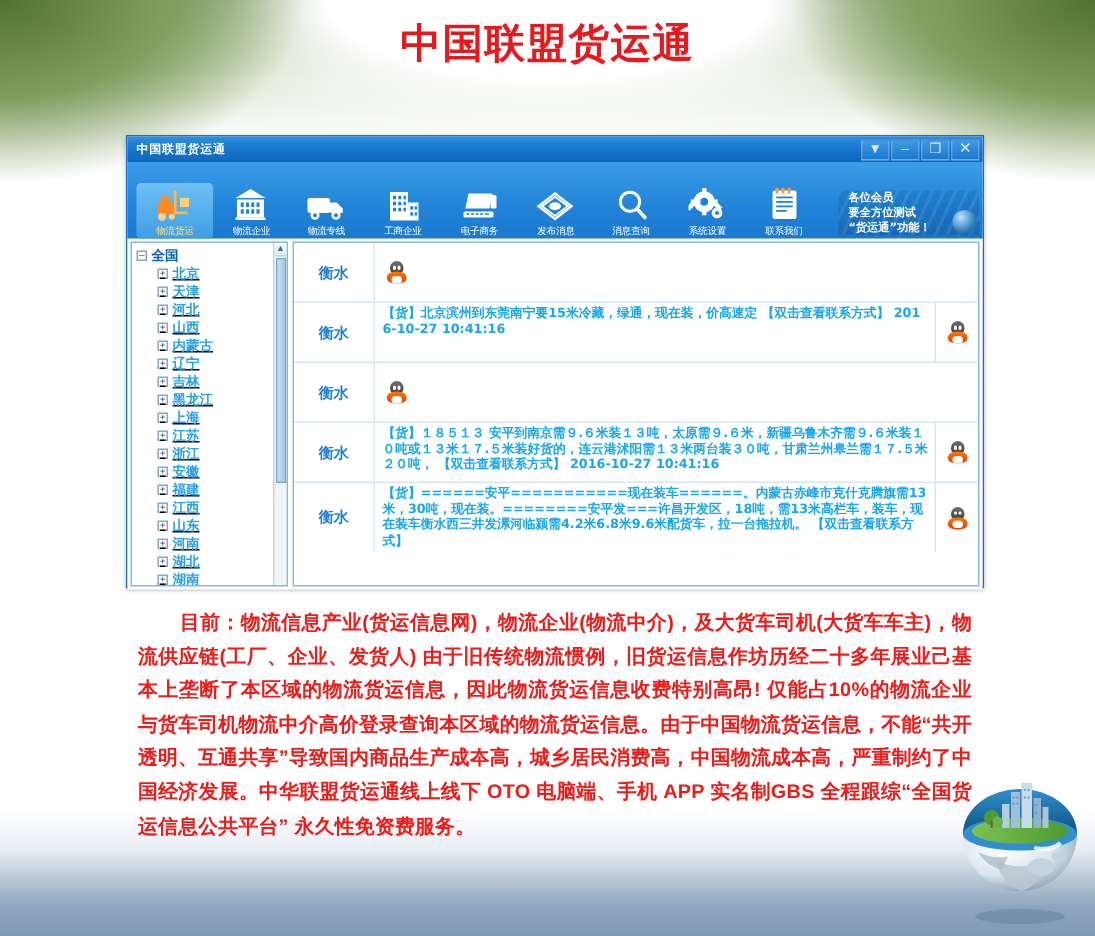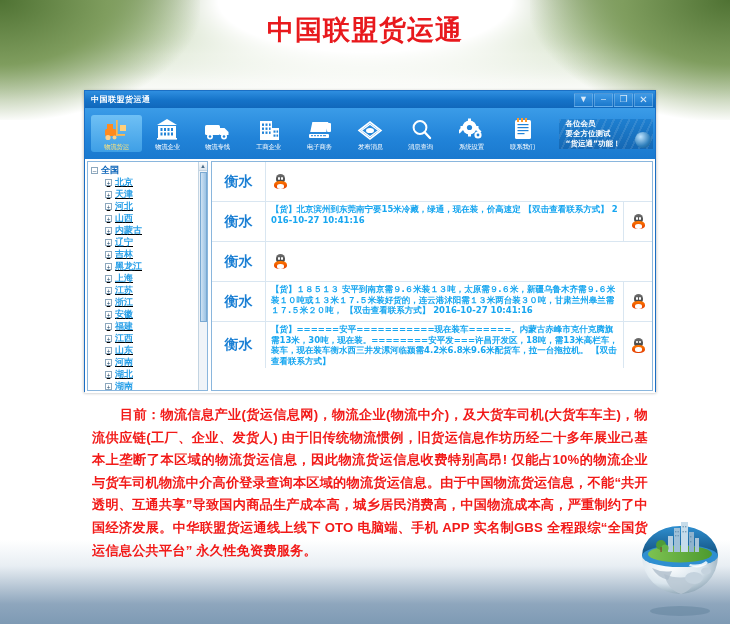--- a/index.html
+++ b/index.html
@@ -59,21 +59,21 @@
     width:19px; height:14px; display:flex; align-items:center; justify-content:center;
     color:#dbeaf8; font-size:9px; line-height:1;
     background:linear-gradient(to bottom,#3f9ae6,#1a78cc);
     border:1px solid rgba(255,255,255,.22);
   }
   .winbtn.close { font-size:10px; }
 
   
   .toolbar {
     height:51px; background:linear-gradient(to bottom,#3b9ce8,#2183d8 60%,#1a79cf);
-    display:flex; align-items:center; padding-left:6px; position:relative;
+    display:flex; align-items:flex-end; padding-left:6px; position:relative;
   }
   .tbitem {
     width:54px; display:flex; flex-direction:column; align-items:center; justify-content:center;
     gap:1px; color:#ffffff; cursor:pointer;
   }
   .tbitem.active { background:linear-gradient(to bottom,#6fc0f5,#3e9fe6); border-radius:3px; }
   .tbitem .glyph { height:26px; display:flex; align-items:flex-end; justify-content:center; }
   .tbitem .lbl {
     font-size:7px; font-family:"DejaVu Sans", sans-serif; white-space:nowrap;
     transform:scale(.92); letter-spacing:-.2px;
@@ -96,21 +96,21 @@
   .promo .globe-mini{
     position:absolute; right:2px; bottom:1px; width:16px; height:16px; border-radius:50%;
     background:radial-gradient(circle at 35% 30%, #bfe4ff, #2f7fbc 60%, #14527f);
   }
 
   
   .appbody { display:flex; height:234px; background:#ffffff; padding:2px; gap:3px; }
 
   
   .tree {
-    width:121px; border:1px solid #8ab6dd; background:#ffffff; position:relative;
+    width:105px; border:1px solid #8ab6dd; background:#ffffff; position:relative;
     overflow:hidden;
   }
   .tree-inner { padding:2px 0 0 3px; }
   .tnode { display:flex; align-items:center; height:12px; white-space:nowrap; cursor:pointer; }
   .tnode .box {
     width:7px; height:7px; border:1px solid #8ca7bd; background:#fff;
     font-size:6px; line-height:5px; text-align:center; color:#2a4f70;
     margin-right:3px; font-family:"DejaVu Sans Mono", monospace; flex:none;
   }
   .tnode .txt {
@@ -132,21 +132,21 @@
     position:absolute; top:10px; left:1px; width:7px; height:150px;
     background:linear-gradient(to right,#cfe2f3,#9cc3e4); border:1px solid #7aa9d2;
   }
 
   
   .list { flex:1; border:1px solid #8ab6dd; background:#ffffff; display:flex; flex-direction:column; overflow:hidden; }
   .row { display:flex; border-bottom:1px solid #d9e6f1; min-height:40px; }
   .row:last-child { border-bottom:none; }
   .row .city {
     width:54px; flex:none; display:flex; align-items:center; justify-content:center;
-    font-size:14px; font-weight:bold; color:#1a7fd4; border-right:1px solid #d9e6f1;
+    font-size:10px; font-weight:bold; color:#1a7fd4; border-right:1px solid #d9e6f1;
     font-family:"DejaVu Sans", sans-serif;
   }
   .row .msg {
     flex:1; padding:2px 4px 2px 5px; font-size:8.5px; line-height:10.5px;
     color:#17a6f0; font-weight:bold; font-family:"DejaVu Sans", sans-serif;
     word-break:break-all; border-right:1px solid #d9e6f1; overflow:hidden;
   }
   .row .msg .ts { color:#17a6f0; font-weight:bold; }
   .row .qq {
     width:28px; flex:none; display:flex; align-items:center; justify-content:center; cursor:pointer;

